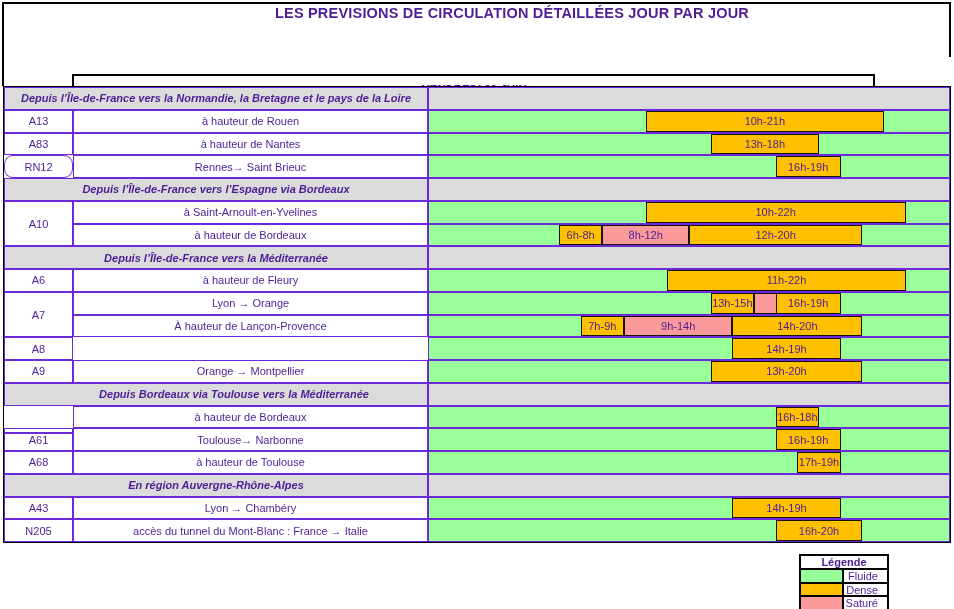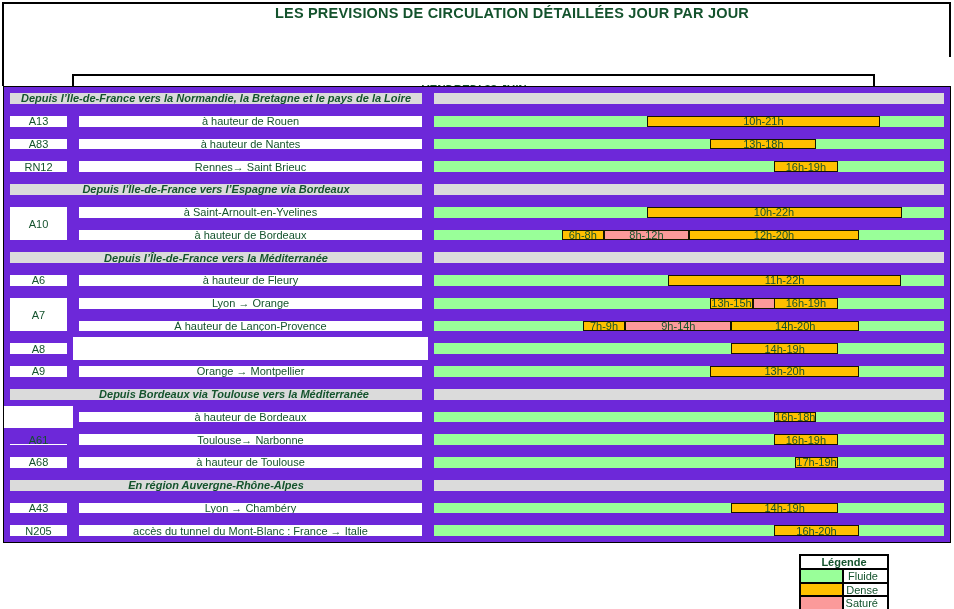--- a/index.html
+++ b/index.html
@@ -1,27 +1,27 @@
 <!DOCTYPE html>
 <html><head>
 <meta charset="utf-8">
 <style>
   html,body{margin:0;padding:0;background:#fff;}
   .page{position:relative;width:954px;height:609px;overflow:hidden;background:#ffffff;
-        font-family:"Liberation Sans",sans-serif;color:#14532d;}
+        font-family:"Liberation Sans",sans-serif;color:#4c1d95;}
   .line{position:absolute;background:#000;}
   .main-title{position:absolute;left:72px;top:5px;width:880px;text-align:center;
               font-size:14.5px;font-weight:bold;letter-spacing:.2px;}
   .day-header{position:absolute;left:72px;top:74px;width:803px;height:29px;box-sizing:border-box;
               border:2px solid #000;display:flex;align-items:center;justify-content:center;
               font-size:11.5px;font-weight:bold;font-style:italic;}
   .traffic-table{position:absolute;left:3px;top:86px;width:948px;box-sizing:border-box;
                  border:1px solid #000;display:grid;
                  grid-template-columns:69px 355px 1fr;grid-auto-rows:22.75px;}
-  .cell{box-sizing:border-box;border:6px solid #6d28d9;display:flex;align-items:center;
+  .cell{box-sizing:border-box;border:1px solid #6d28d9;display:flex;align-items:center;
         justify-content:center;font-size:11px;overflow:hidden;white-space:nowrap;}
   .section-label{font-weight:bold;font-style:italic;}
   .timeline{position:relative;padding:0;}
   .segment{position:absolute;top:0;bottom:0;box-sizing:border-box;border:1.5px solid #141400;
            display:flex;align-items:center;justify-content:center;font-size:11px;
            white-space:nowrap;overflow:hidden;}
   .legend{position:absolute;left:799px;top:554px;width:90px;box-sizing:border-box;
           border:1px solid #000;display:grid;grid-template-columns:43px 1fr;grid-auto-rows:13.8px;}
   .l-cell{box-sizing:border-box;border:1px solid #000;display:flex;align-items:center;
           font-size:11px;overflow:hidden;}
@@ -47,21 +47,21 @@
       <div class="cell code" style="grid-area: 2 / 1;">A13</div>
       <div class="cell loc" style="grid-area: 2 / 2;">à hauteur de Rouen</div>
       <div class="cell timeline" style="grid-area: 2 / 3; background: rgb(153, 255, 153);">
         <div class="segment" style="left: 41.6667%; width: 45.8333%; background: rgb(255, 192, 0);">10h-21h</div>
       </div>
       <div class="cell code" style="grid-area: 3 / 1;">A83</div>
       <div class="cell loc" style="grid-area: 3 / 2;">à hauteur de Nantes</div>
       <div class="cell timeline" style="grid-area: 3 / 3; background: rgb(153, 255, 153);">
         <div class="segment" style="left: 54.1667%; width: 20.8333%; background: rgb(255, 192, 0);">13h-18h</div>
       </div>
-      <div class="cell code" style="grid-area: 4 / 1;">RN12</div>
+      <div class="cell code" style="grid-area: 4 / 1; border-radius: 9px;">RN12</div>
       <div class="cell loc" style="grid-area: 4 / 2;">Rennes→ Saint Brieuc</div>
       <div class="cell timeline" style="grid-area: 4 / 3; background: rgb(153, 255, 153);">
         <div class="segment" style="left: 66.6667%; width: 12.5%; background: rgb(255, 192, 0);">16h-19h</div>
       </div>
       <div class="cell section-label" style="grid-area: 5 / 1 / auto / 3; background: rgb(219, 219, 219);">Depuis l’Île-de-France vers l’Espagne via Bordeaux</div>
       <div class="cell" style="grid-area: 5 / 3; background: rgb(219, 219, 219);"></div>
       <div class="cell code" style="grid-area: 6 / 1 / span 2;">A10</div>
       <div class="cell loc" style="grid-area: 6 / 2; text-align: right;">à Saint-Arnoult-en-Yvelines</div>
       <div class="cell timeline" style="grid-area: 6 / 3; background: rgb(153, 255, 153);">
         <div class="segment" style="left: 41.6667%; width: 50%; background: rgb(255, 192, 0);">10h-22h</div>

